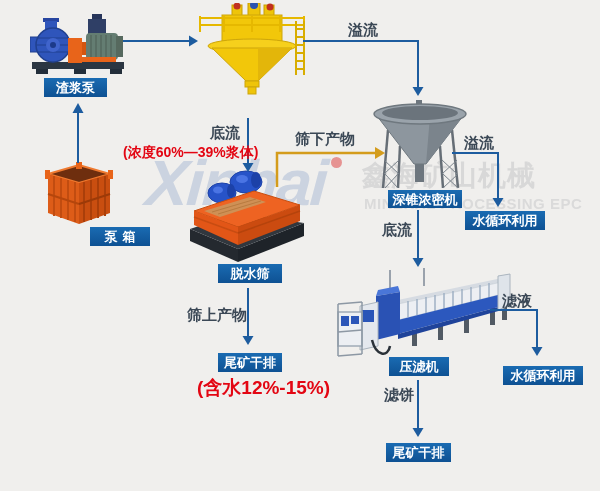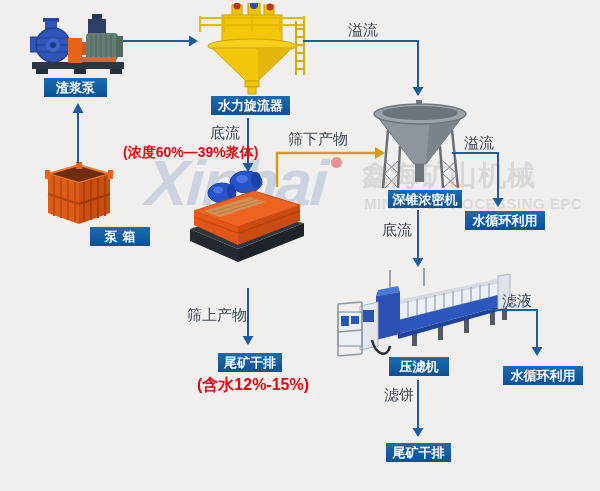--- a/index.html
+++ b/index.html
@@ -19,25 +19,25 @@
     font-size:15px; font-weight:600; letter-spacing:.5px; color:#dadada; }
 
   .machine { position:absolute; z-index:2; }
   #flow-lines { position:absolute; left:0; top:0; z-index:3; }
 
   .node-label { position:absolute; z-index:4; display:flex; align-items:center; justify-content:center;
     background:linear-gradient(180deg,#1a6bb2,#0e5193); color:#fff; font-weight:bold;
     font-size:13px; line-height:1; white-space:nowrap; }
   .spread { letter-spacing:5px; text-indent:5px;margin-left:42px; }
 
-  .stream-label { position:absolute; z-index:4; color:#3b4856; font-size:15px; font-weight:400;
+  .stream-label { position:absolute; z-index:4; color:#3b4856; font-size:15px; font-weight:700;
     white-space:nowrap; }
   .note-red { position:absolute; z-index:4; color:#e30613; font-weight:bold; font-size:14px;
     white-space:nowrap; }
-  .note-red.big { font-size:16px; }
+  .note-red.big { font-size:19px; }
 </style>
 </head>
 <body>
 
 <div id="canvas">
 
   <div class="wm-logo">Xinhai</div>
   <div class="wm-dot"></div>
   <div class="wm-cn">鑫海矿山机械</div>
   <div class="wm-en">MINERAL PROCESSING EPC</div>
@@ -249,33 +249,33 @@
       <path d="M418,380 V428" fill="none"></path>
       <polygon points="412.5,428 423.5,428 418,437" stroke="none"></polygon>
     </g>
     <g stroke="#d49c1c" stroke-width="2.5" fill="#d49c1c">
       <path d="M277,187 V153 H375" fill="none"></path>
       <polygon points="375,147 375,159 385,153" stroke="none"></polygon>
     </g>
   </svg>
 
   <div class="node-label" style="left:44px;top:78px;width:63px;height:19px">渣浆泵</div>
-  <div class="node-label" style="left:211px;top:96px;width:79px;height:19px">水力旋流器</div>
   <div class="node-label spread" style="left:48px;top:227px;width:60px;height:19px">泵箱</div>
+  <div class="node-label" style="left:218px;top:264px;width:64px;height:19px">脱水筛</div>
   <div class="node-label" style="left:388px;top:190px;width:74px;height:18px">深锥浓密机</div>
   <div class="node-label" style="left:465px;top:211px;width:80px;height:19px">水循环利用</div>
   <div class="node-label" style="left:389px;top:357px;width:60px;height:19px">压滤机</div>
   <div class="node-label" style="left:503px;top:366px;width:80px;height:19px">水循环利用</div>
   <div class="node-label" style="left:218px;top:353px;width:64px;height:19px">尾矿干排</div>
   <div class="node-label" style="left:386px;top:443px;width:65px;height:19px">尾矿干排</div>
 
   <div class="stream-label" style="left:348px;top:21px">溢流</div>
   <div class="stream-label" style="left:210px;top:124px">底流</div>
   <div class="note-red" style="left:123px;top:144px">(浓度60%—39%浆体)</div>
-  <div class="stream-label" style="left:288px;top:130px">筛下产物</div>
+  <div class="stream-label" style="left:295px;top:130px">筛下产物</div>
   <div class="stream-label" style="left:464px;top:134px">溢流</div>
   <div class="stream-label" style="left:382px;top:221px">底流</div>
   <div class="stream-label" style="left:187px;top:306px">筛上产物</div>
   <div class="note-red big" style="left:197px;top:375px">(含水12%-15%)</div>
   <div class="stream-label" style="left:502px;top:292px">滤液</div>
   <div class="stream-label" style="left:384px;top:386px">滤饼</div>
 
 </div>
 
 </body></html>

